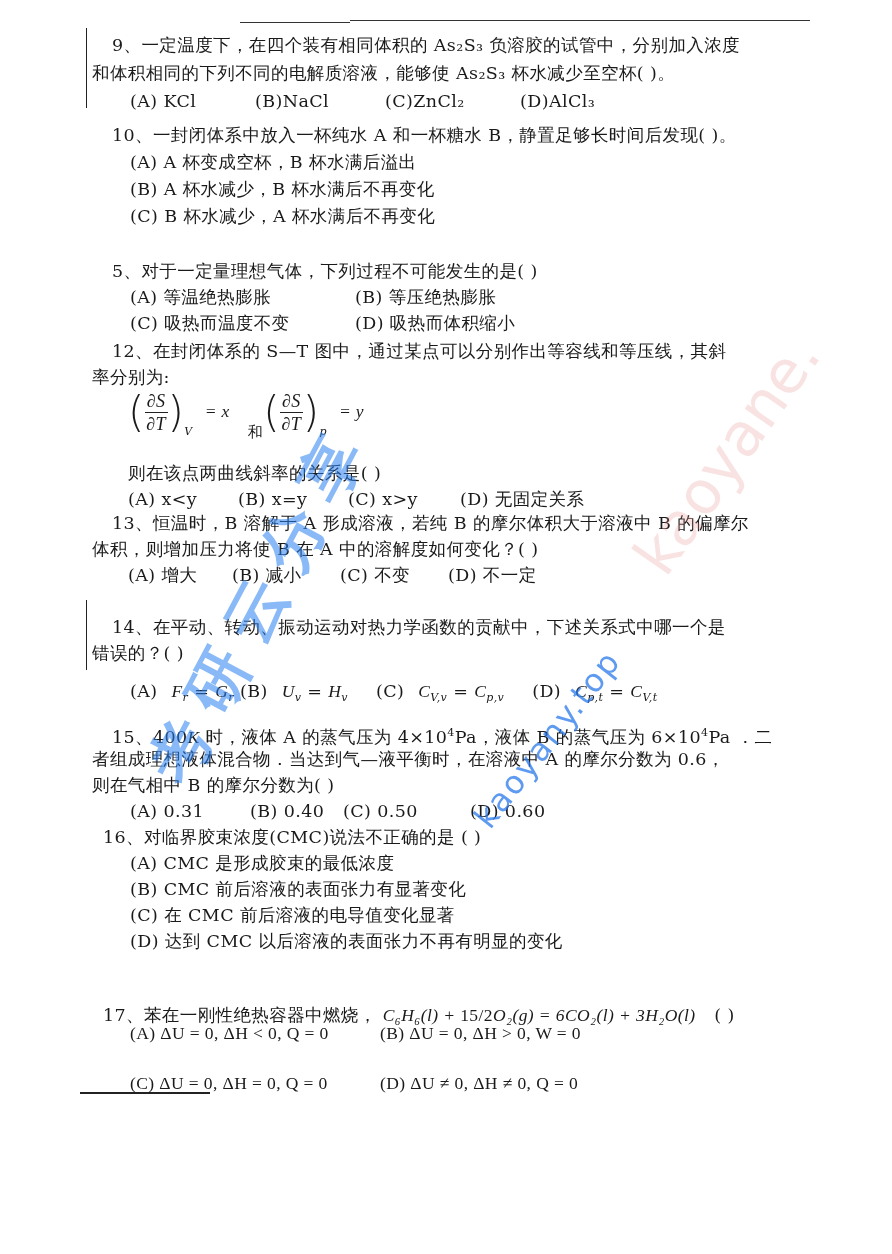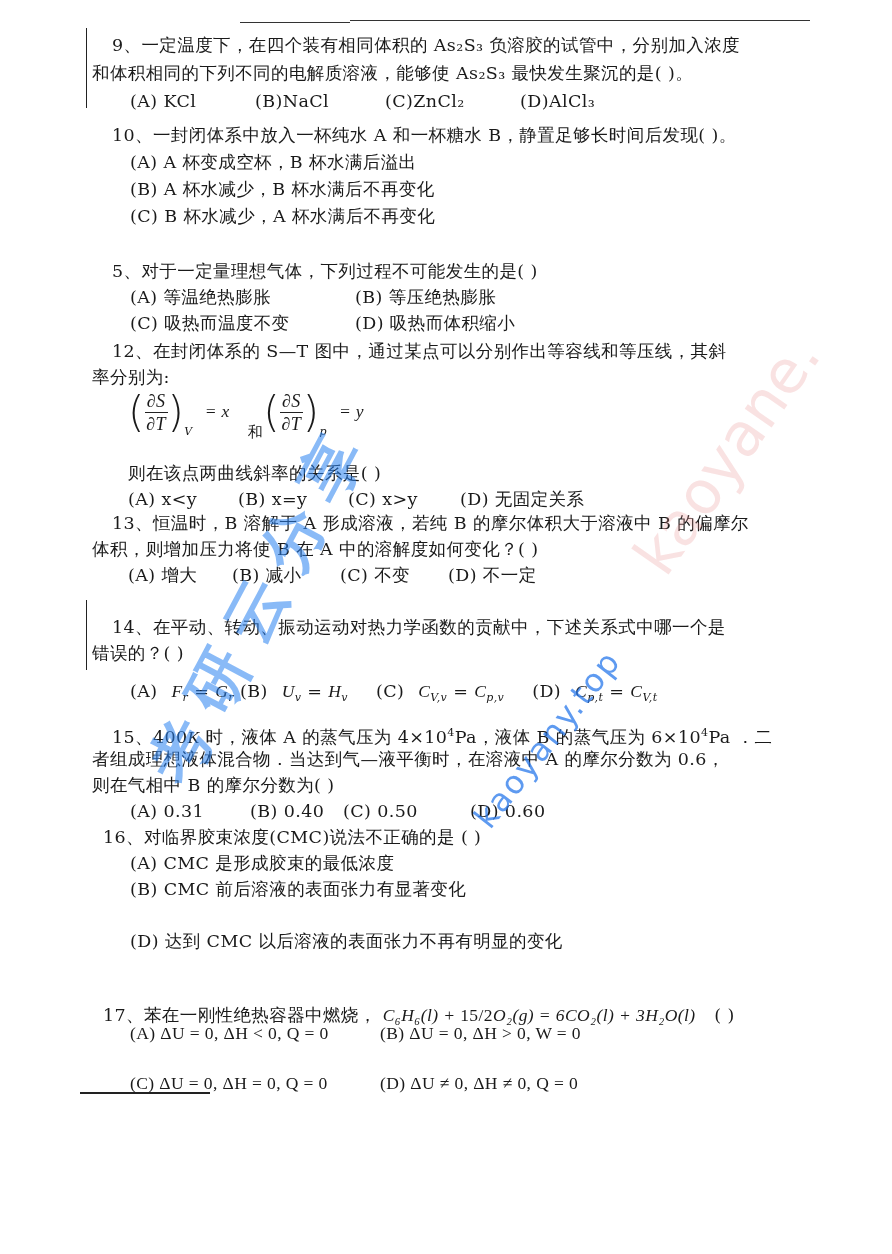--- a/index.html
+++ b/index.html
@@ -36,21 +36,21 @@
 
 <div class="page">
 
   <div class="scan-line-left" style="top:28px;height:80px"></div>
   <div class="scan-line-left" style="top:600px;height:70px"></div>
   <div class="top-rule" style="left:240px;width:110px"></div>
   <div class="top-rule" style="left:350px;width:460px;top:20px"></div>
   <div class="bottom-rule"></div>
 
   <div class="line q" style="top:34px; left:112px">9、一定温度下，在四个装有相同体积的 As₂S₃ 负溶胶的试管中，分别加入浓度</div>
-  <div class="line cont" style="top:62px">和体积相同的下列不同的电解质溶液，能够使 As₂S₃ 最快发生聚沉的是(   )。</div>
+  <div class="line cont" style="top:62px">和体积相同的下列不同的电解质溶液，能够使 As₂S₃ 杯水减少至空杯(   )。</div>
   <div class="line opt" style="top:90px; left:130px">(A) KCl</div>
   <div class="line opt" style="top:90px; left:255px">(B)NaCl</div>
   <div class="line opt" style="top:90px; left:385px">(C)ZnCl₂</div>
   <div class="line opt" style="top:90px; left:520px">(D)AlCl₃</div>
 
   <div class="line q" style="top:124px; left:112px">10、一封闭体系中放入一杯纯水 A 和一杯糖水 B，静置足够长时间后发现(   )。</div>
   <div class="line opt" style="top:151px">(A) A 杯变成空杯，B 杯水满后溢出</div>
   <div class="line opt" style="top:178px">(B) A 杯水减少，B 杯水满后不再变化</div>
   <div class="line opt" style="top:205px">(C) B 杯水减少，A 杯水满后不再变化</div>
 
@@ -118,20 +118,21 @@
   <div class="line cont" style="top:748px">者组成理想液体混合物．当达到气—液平衡时，在溶液中 A 的摩尔分数为 0.6，</div>
   <div class="line cont" style="top:774px">则在气相中 B 的摩尔分数为(   )</div>
   <div class="line opt" style="top:800px; left:130px">(A) 0.31</div>
   <div class="line opt" style="top:800px; left:250px">(B) 0.40</div>
   <div class="line opt" style="top:800px; left:343px">(C) 0.50</div>
   <div class="line opt" style="top:800px; left:470px">(D) 0.60</div>
 
   <div class="line q" style="top:826px; left:103px">16、对临界胶束浓度(CMC)说法不正确的是 (   )</div>
   <div class="line opt" style="top:852px">(A) CMC 是形成胶束的最低浓度</div>
   <div class="line opt" style="top:878px">(B) CMC 前后溶液的表面张力有显著变化</div>
+  <div class="line opt" style="top:904px">(C)  在 CMC  前后溶液的电导值变化显著</div>
   <div class="line opt" style="top:930px">(D)  达到 CMC 以后溶液的表面张力不再有明显的变化</div>
 
   <div class="line q" style="top:1004px; left:103px">
     <span>17、苯在一刚性绝热容器中燃烧，</span>
     <span class="math">
       <span>C₆H₆(l)</span><span> + </span><span style="font-style:normal">15/2</span><span>O₂(g)</span><span> = </span><span>6CO₂(l)</span><span> + </span><span>3H₂O(l)</span>
     </span>
     <span style="margin-left:14px">(   )</span>
   </div>
   <div class="line opt math" style="top:1022px; left:130px; font-style:normal">(A)  ΔU = 0,  ΔH &lt; 0,  Q = 0</div>

